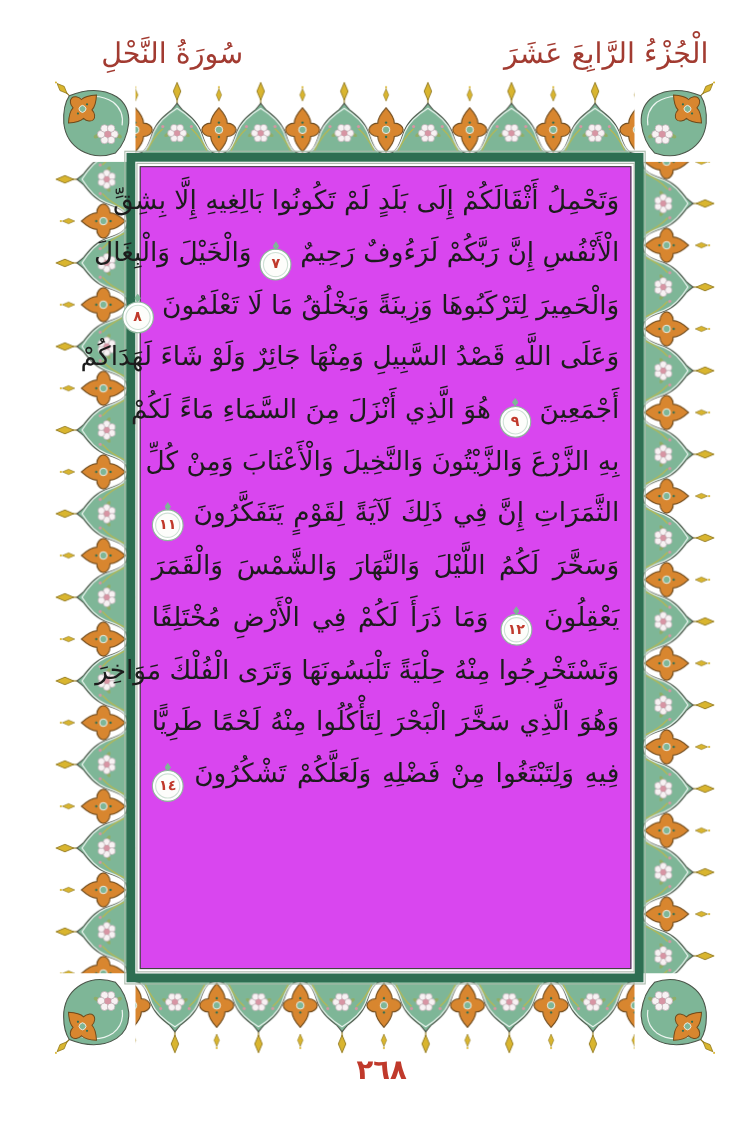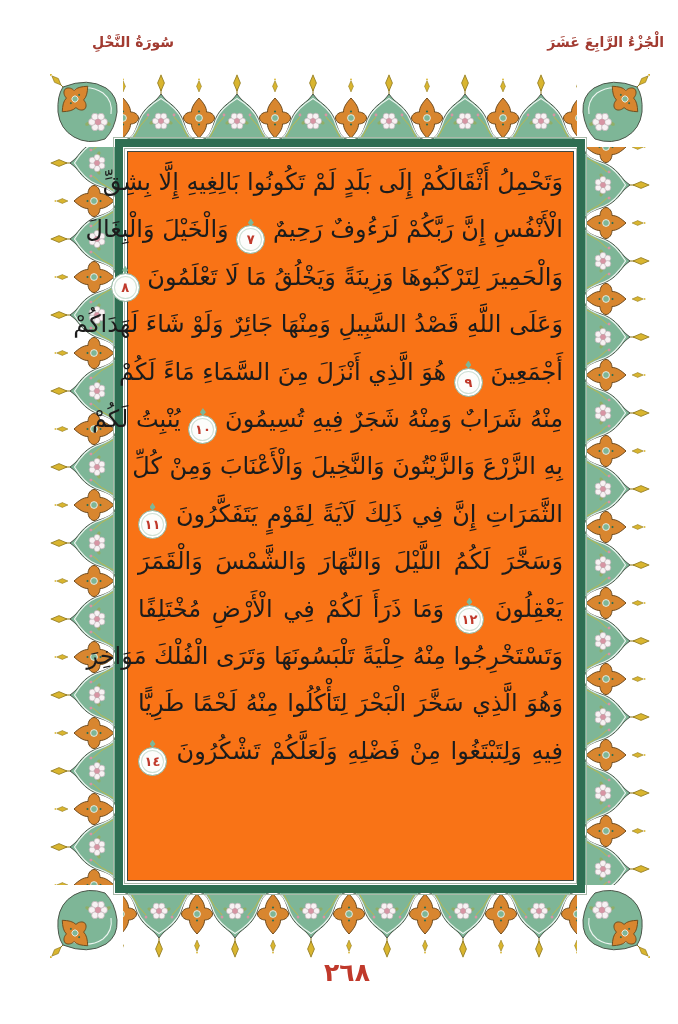--- a/index.html
+++ b/index.html
@@ -3,31 +3,31 @@
 <meta charset="utf-8">
 <style>
   html,body{margin:0;padding:0;background:#ffffff;}
   .page{
     position:relative; width:678px; height:1024px; background:var(--page-bg,#ffffff);
     font-family:"DejaVu Sans",sans-serif; overflow:hidden;
   }
   
   .hdr{
     position:absolute; top:34px; direction:rtl;
-    color:var(--heading-red,#a23b31); font-size:14px; font-weight:700;
+    color:var(--heading-red,#a23b31); font-size:26px; font-weight:400;
     letter-spacing:0; white-space:nowrap;
   }
-  .hdr.juz{ right:14px; }
+  .hdr.juz{ right:34px; }
   .hdr.surah{ left:92px; }
   
   .border-svg{ position:absolute; left:50px; top:74px; width:600px; height:884px; }
   
   .text-frame{
     position:absolute; left:127px; top:151px; width:447px; height:730px;
-    background:#f97316; border:1.6px solid #3f463f;
+    background:#d946ef; border:1.6px solid #3f463f;
     box-shadow:0 0 0 2px #ffffff, 0 0 0 3px #a8b5a8;
     box-sizing:border-box;
   }
   .text-block{
     position:absolute; inset:7px 10px; direction:rtl;
     color:var(--ink,#1c1c1c);
   }
   .qline{
     height:47.4px; line-height:47.4px; font-size:24px;
     text-align:justify; text-align-last:justify;
@@ -142,21 +142,20 @@
     <rect x="69" y="69" width="462" height="746" fill="none" stroke="#2e6e52" stroke-width="8"></rect>
   </svg>
 
   <div class="text-frame">
     <div class="text-block">
         <div class="qline"><span class="qtext">وَتَحْمِلُ أَثْقَالَكُمْ إِلَى بَلَدٍ لَمْ تَكُونُوا بَالِغِيهِ إِلَّا بِشِقِّ</span></div>
         <div class="qline"><span class="qtext">الْأَنْفُسِ إِنَّ رَبَّكُمْ لَرَءُوفٌ رَحِيمٌ</span> <span class="aya">٧</span> <span class="qtext">وَالْخَيْلَ وَالْبِغَالَ</span></div>
         <div class="qline"><span class="qtext">وَالْحَمِيرَ لِتَرْكَبُوهَا وَزِينَةً وَيَخْلُقُ مَا لَا تَعْلَمُونَ</span> <span class="aya">٨</span></div>
         <div class="qline"><span class="qtext">وَعَلَى اللَّهِ قَصْدُ السَّبِيلِ وَمِنْهَا جَائِرٌ وَلَوْ شَاءَ لَهَدَاكُمْ</span></div>
         <div class="qline"><span class="qtext">أَجْمَعِينَ</span> <span class="aya">٩</span> <span class="qtext">هُوَ الَّذِي أَنْزَلَ مِنَ السَّمَاءِ مَاءً لَكُمْ</span></div>
-        <div class="qline"><span class="qtext">مِنْهُ شَرَابٌ وَمِنْهُ شَجَرٌ فِيهِ تُسِيمُونَ</span> <span class="aya">١٠</span> <span class="qtext">يُنْبِتُ لَكُمْ</span></div>
         <div class="qline"><span class="qtext">بِهِ الزَّرْعَ وَالزَّيْتُونَ وَالنَّخِيلَ وَالْأَعْنَابَ وَمِنْ كُلِّ</span></div>
         <div class="qline"><span class="qtext">الثَّمَرَاتِ إِنَّ فِي ذَلِكَ لَآيَةً لِقَوْمٍ يَتَفَكَّرُونَ</span> <span class="aya">١١</span></div>
         <div class="qline"><span class="qtext">وَسَخَّرَ لَكُمُ اللَّيْلَ وَالنَّهَارَ وَالشَّمْسَ وَالْقَمَرَ</span></div>
         <div class="qline"><span class="qtext">يَعْقِلُونَ</span> <span class="aya">١٢</span> <span class="qtext">وَمَا ذَرَأَ لَكُمْ فِي الْأَرْضِ مُخْتَلِفًا</span></div>
         <div class="qline"><span class="qtext">وَتَسْتَخْرِجُوا مِنْهُ حِلْيَةً تَلْبَسُونَهَا وَتَرَى الْفُلْكَ مَوَاخِرَ</span></div>
         <div class="qline"><span class="qtext">وَهُوَ الَّذِي سَخَّرَ الْبَحْرَ لِتَأْكُلُوا مِنْهُ لَحْمًا طَرِيًّا</span></div>
         <div class="qline"><span class="qtext">فِيهِ وَلِتَبْتَغُوا مِنْ فَضْلِهِ وَلَعَلَّكُمْ تَشْكُرُونَ</span> <span class="aya">١٤</span></div>
       </div>
   </div>
 

